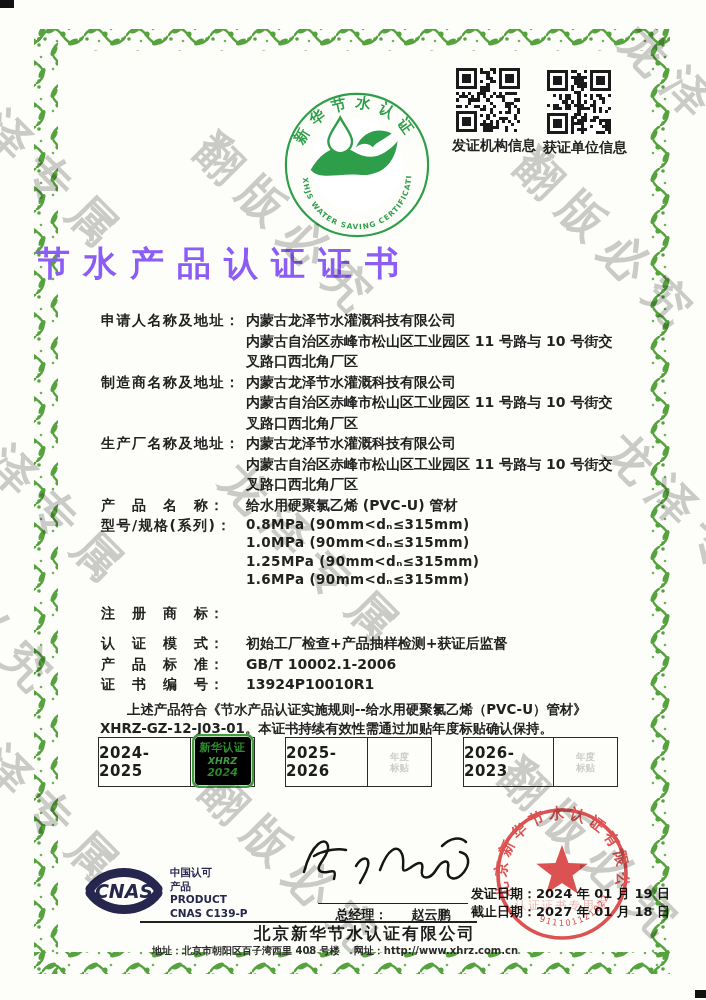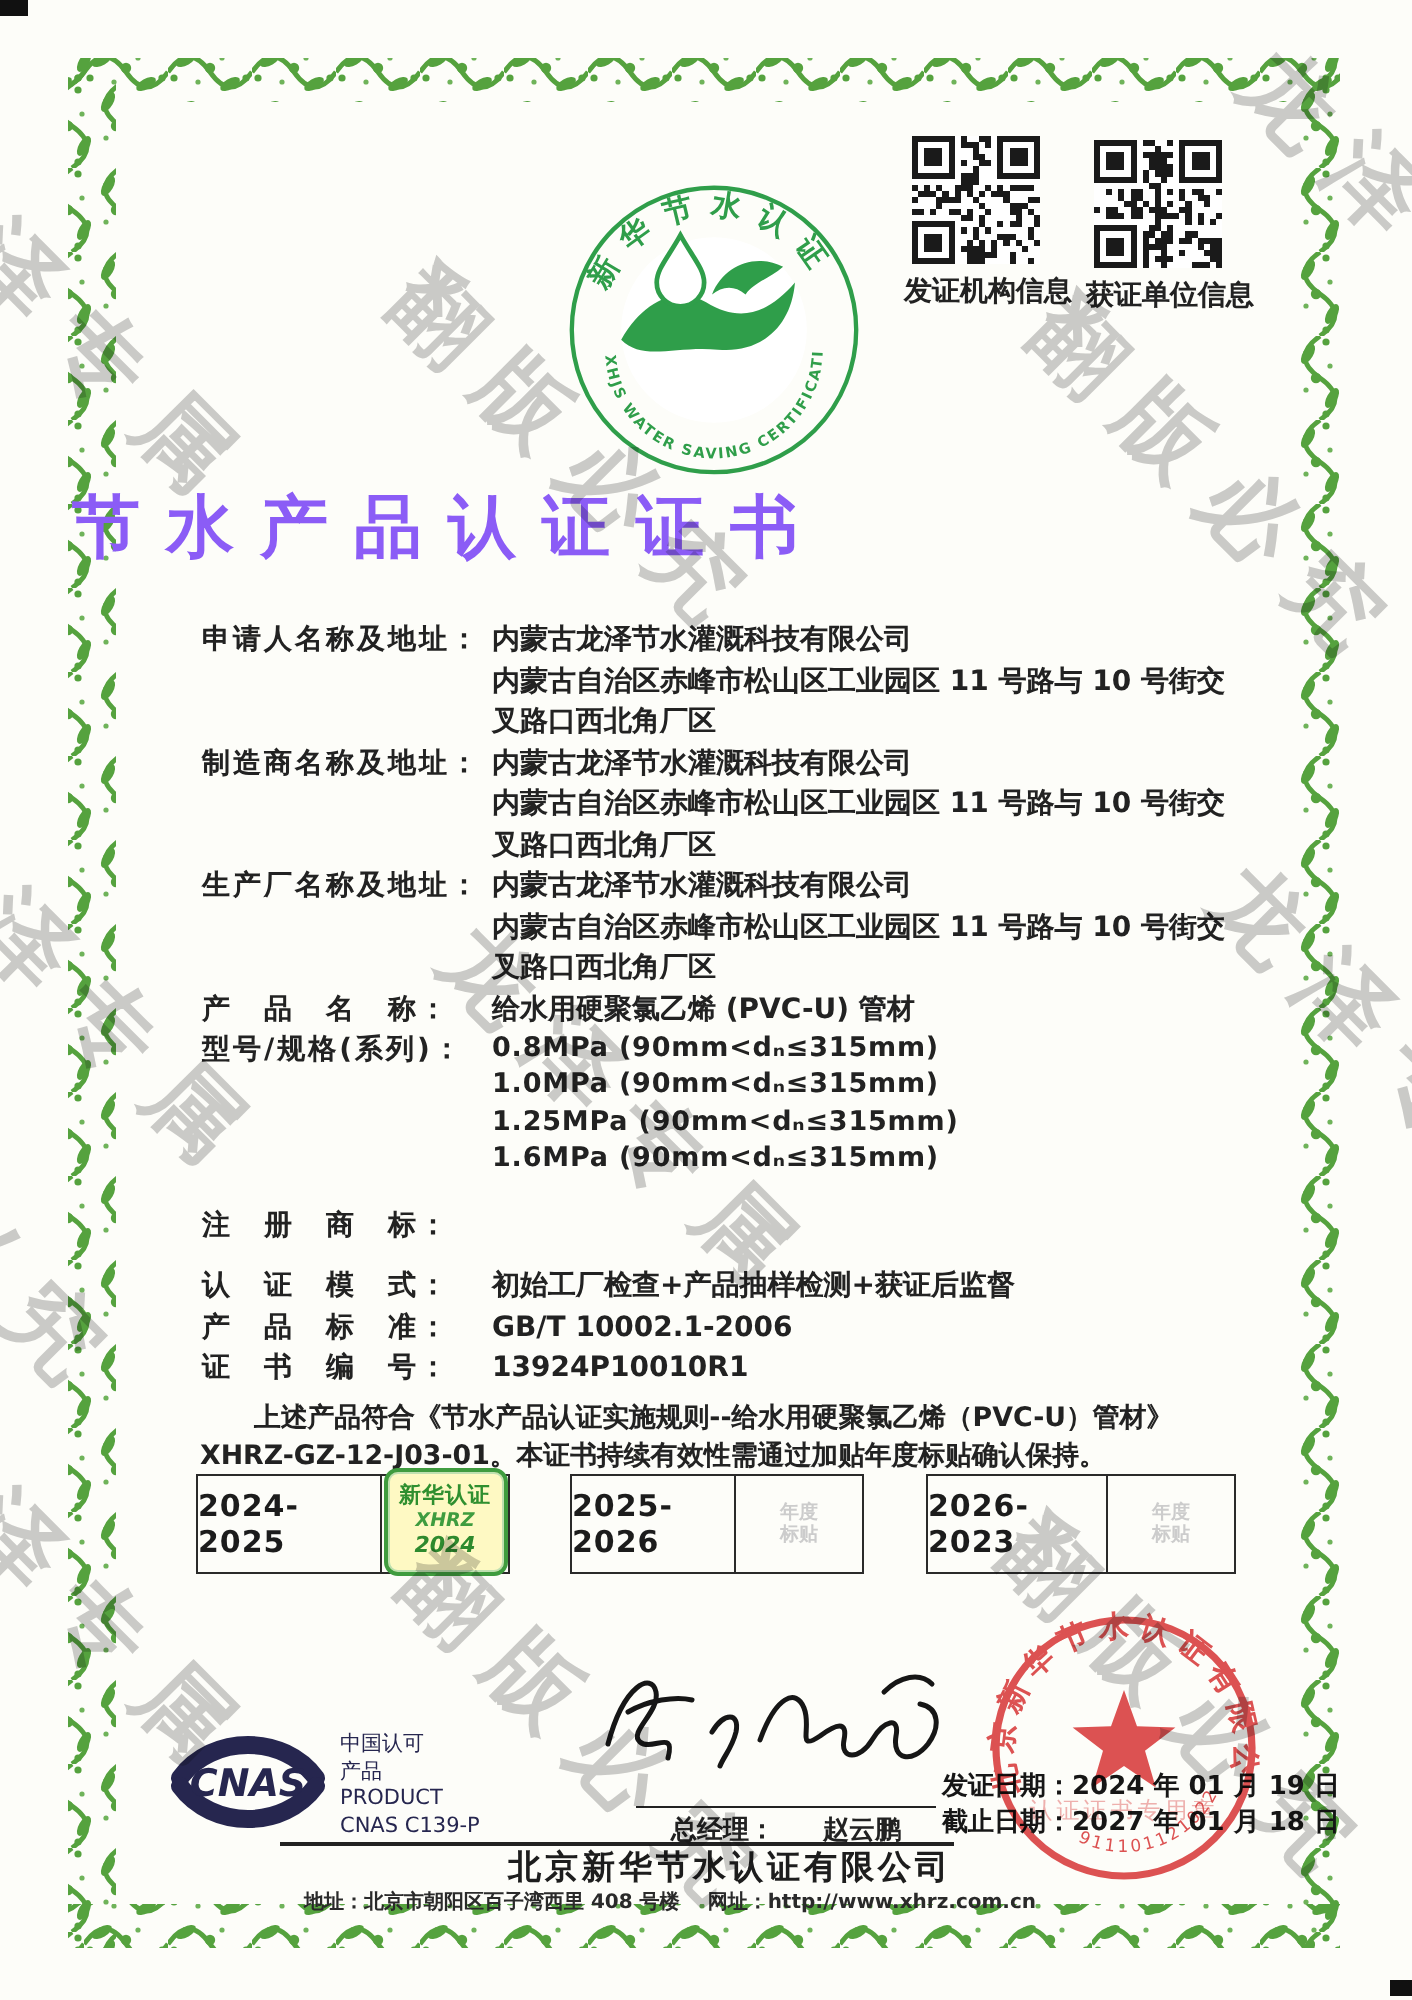--- a/index.html
+++ b/index.html
@@ -45,29 +45,29 @@
   .statement .l2{white-space:nowrap;}
 
   
   .ytable{position:absolute;left:98px;top:737px;height:50px;display:flex;}
   .ybox{display:flex;border:1.5px solid #2a2a2a;height:50px;box-sizing:border-box;}
   .ybox.b1{width:157px;margin-right:30px;}
   .ybox.b2{width:147px;margin-right:31px;justify-content:center;}
   .ybox.b3{width:155px;}
   .ycell-period{flex:1;display:flex;align-items:center;justify-content:center;font-size:15px;font-weight:700;letter-spacing:.5px;}
   .ycell-slot{width:63px;border-left:1.5px solid #2a2a2a;position:relative;display:flex;align-items:center;justify-content:center;}
-  .sticker{width:58px;height:50px;margin-top:-2px;border:2px solid #3f9c3f;border-radius:7px;background:#fef9c3;text-align:center;box-shadow:0 0 0 1px #bfe0b0 inset;}
+  .sticker{width:58px;height:50px;margin-top:-2px;border:2px solid #3f9c3f;border-radius:7px;background:#000000;text-align:center;box-shadow:0 0 0 1px #bfe0b0 inset;}
   .sticker .s1{font-size:11px;font-weight:700;color:#2f8f2f;margin-top:4px;letter-spacing:.5px;}
   .sticker .s2{font-size:9.5px;font-style:italic;font-weight:700;color:#3f9c3f;}
   .sticker .s3{font-size:11px;font-style:italic;font-weight:900;color:#2e8a2e;}
   .yph{color:#ccc;font-size:9.5px;line-height:11px;font-weight:700;text-align:center;}
 
   
   .cnas-logo{position:absolute;left:84px;top:864px;}
-  .cnas-text{position:absolute;left:170px;top:866px;font-size:10.5px;font-weight:400;line-height:13.5px;color:#26264f;}
+  .cnas-text{position:absolute;left:170px;top:866px;font-size:10.5px;font-weight:700;line-height:13.5px;color:#26264f;}
   .signature{position:absolute;left:290px;top:826px;}
   .sig-line{position:absolute;left:318px;top:903px;width:150px;border-top:1.5px solid #222;}
   .sig-role{position:absolute;left:310px;top:906px;width:166px;text-align:center;font-size:13px;font-weight:700;color:#222;}
   .sig-role .nm{margin-left:24px;}
   .long-rule{position:absolute;left:140px;top:921px;width:337px;border-top:2px solid #222;}
   .issuer-company{position:absolute;left:150px;top:923px;width:430px;text-align:center;font-size:16.5px;font-weight:900;letter-spacing:2px;color:#1d1d1d;}
   .issuer-address{position:absolute;left:100px;top:944px;width:470px;text-align:center;font-size:10px;font-weight:700;color:#2a2a2a;white-space:nowrap;}
   .issuer-address .web{margin-left:14px;}
   .dates{position:absolute;left:471px;top:885px;font-size:13px;font-weight:900;line-height:18px;color:#161616;white-space:nowrap;}
   .seal{position:absolute;left:477px;top:789px;mix-blend-mode:multiply;z-index:5;}

